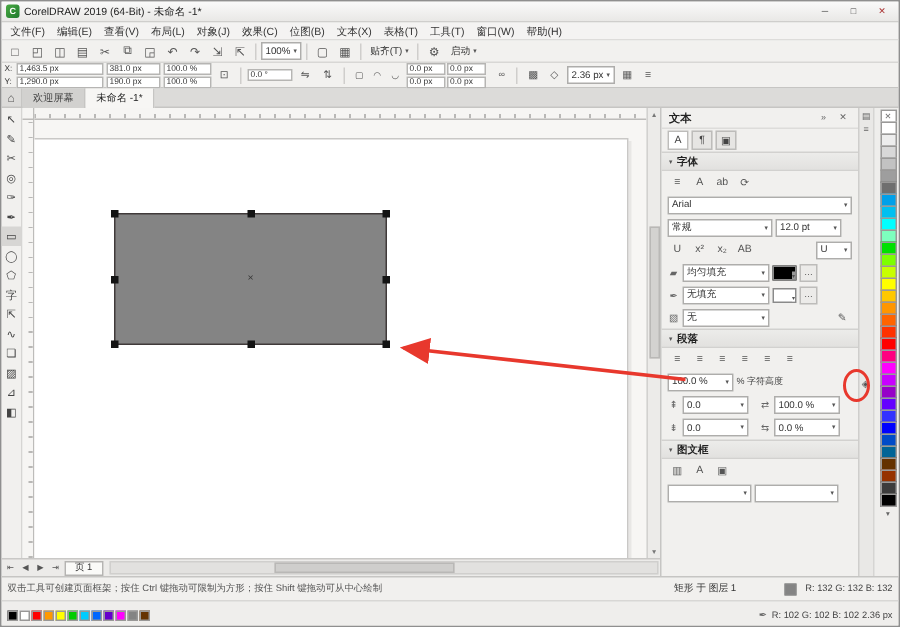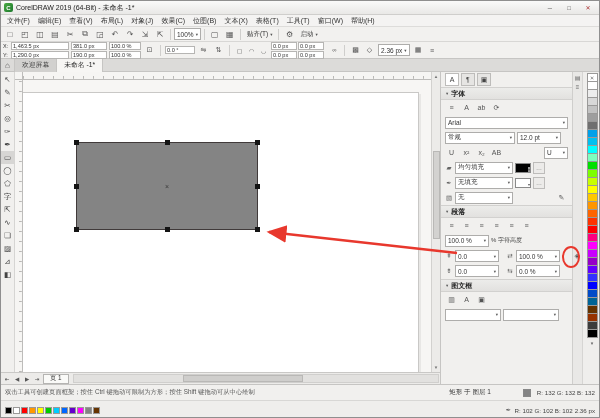--- a/index.html
+++ b/index.html
@@ -269,20 +269,25 @@
     </div>
 
     <div id="vscroll">
       <span class="scrbtn">▲</span>
       <span id="vthumb"></span>
       <span class="spacer"></span>
       <span class="scrbtn">▼</span>
     </div>
 
     <div id="docker">
+      <div id="dheader">
+        <span id="dtitle">文本</span>
+        <span class="dhbtn">»</span>
+        <span class="dhbtn">✕</span>
+      </div>
 
       <div class="drow">
 
       <span class="modetab" style="background: rgb(255, 255, 255);">A</span>
           <span class="modetab">¶</span>
           <span class="modetab">▣</span>
         </div>
 
       <div class="dsec">
         <span class="caret">▾</span>

